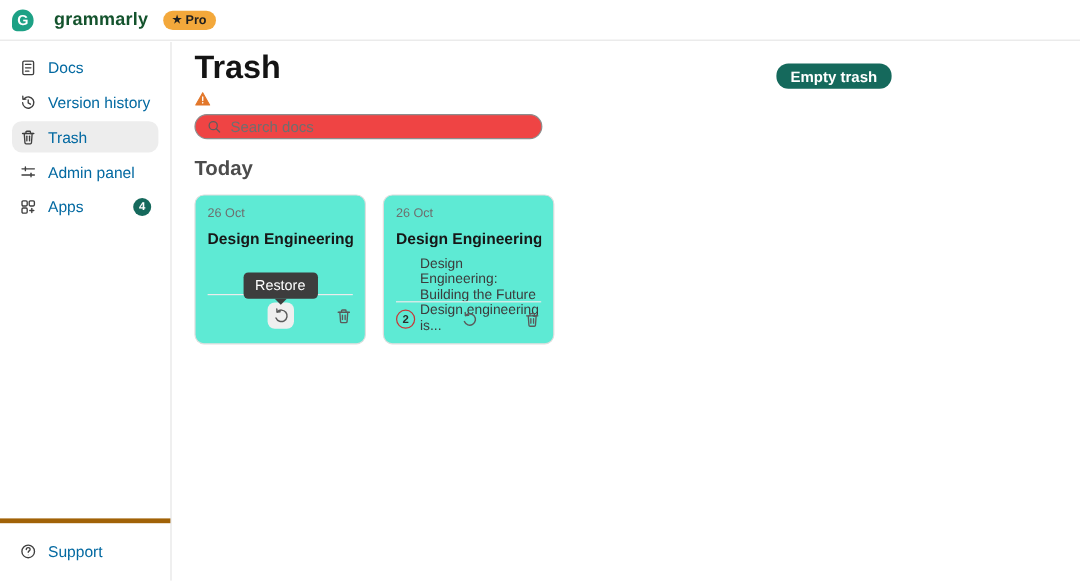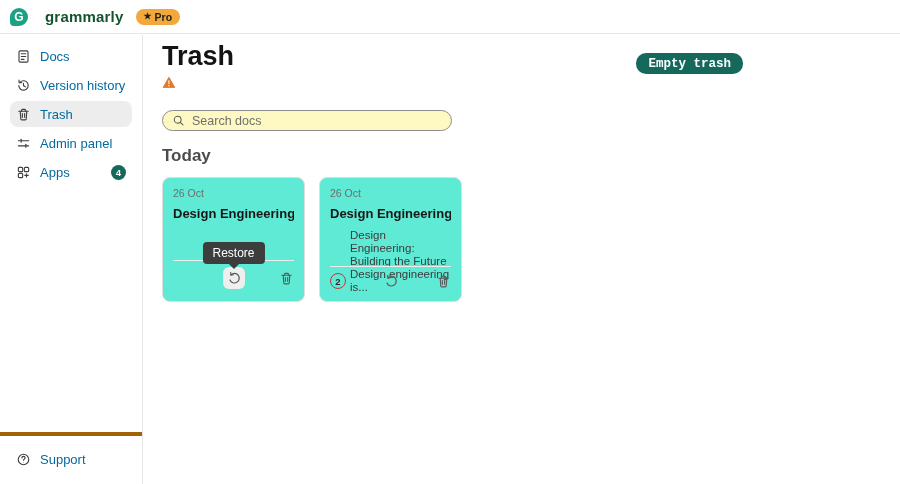--- a/index.html
+++ b/index.html
@@ -38,28 +38,28 @@
     border-top: 4px solid #a16207; padding: 10px 0 12px; }
 
   
   .main { position: absolute; left: 144px; top: 35px; right: 0; bottom: 0;
     padding: 7px 0 0 18px; }
   .content { width: 581px; position: relative; }
   .page-title { font-size: 27px; font-weight: 700; color: #141414; line-height: 1.05; }
   .empty-trash-btn { position: absolute; right: 0; top: 11px; height: 21px;
     padding: 0 12px; border: none; border-radius: 10px; background: #15695C;
     color: #fff; font-size: 12.5px; font-weight: 600; cursor: pointer;
-    display: flex; align-items: center; font-family: Liberation Mono, monospace; }
+    display: flex; align-items: center; font-family: Liberation Sans, sans-serif; }
   .warning-row { margin-top: 6px; display: flex; align-items: center; gap: 8px;
     font-size: 13.5px; color: #333; }
   .warning-row .icon { width: 14px; height: 13px; display: flex; flex: 0 0 auto; }
 
-  .search-box { margin-top: 21px; width: 290px; height: 21px;
+  .search-box { margin-top: 6px; width: 290px; height: 21px;
     border: 1px solid #8d8d8d; border-radius: 11px; display: flex;
-    align-items: center; gap: 7px; padding: 0 9px; background: #fef9c3; }
+    align-items: center; gap: 7px; padding: 0 9px; background: #ef4444; }
   .search-box .icon { width: 13px; height: 13px; color: #5d5d5d; flex: 0 0 auto;
     display: flex; }
   .search-box input { flex: 1; border: none; outline: none; background: transparent;
     font-size: 12.5px; color: #333; font-family: inherit; padding: 0; }
   .search-box input::placeholder { color: #6f6f6f; }
 
   .section-label { margin-top: 15px; font-size: 17px; font-weight: 700;
     color: #4c4c4c; }
 
   .cards-row { margin-top: 11px; display: flex; gap: 14px; }

